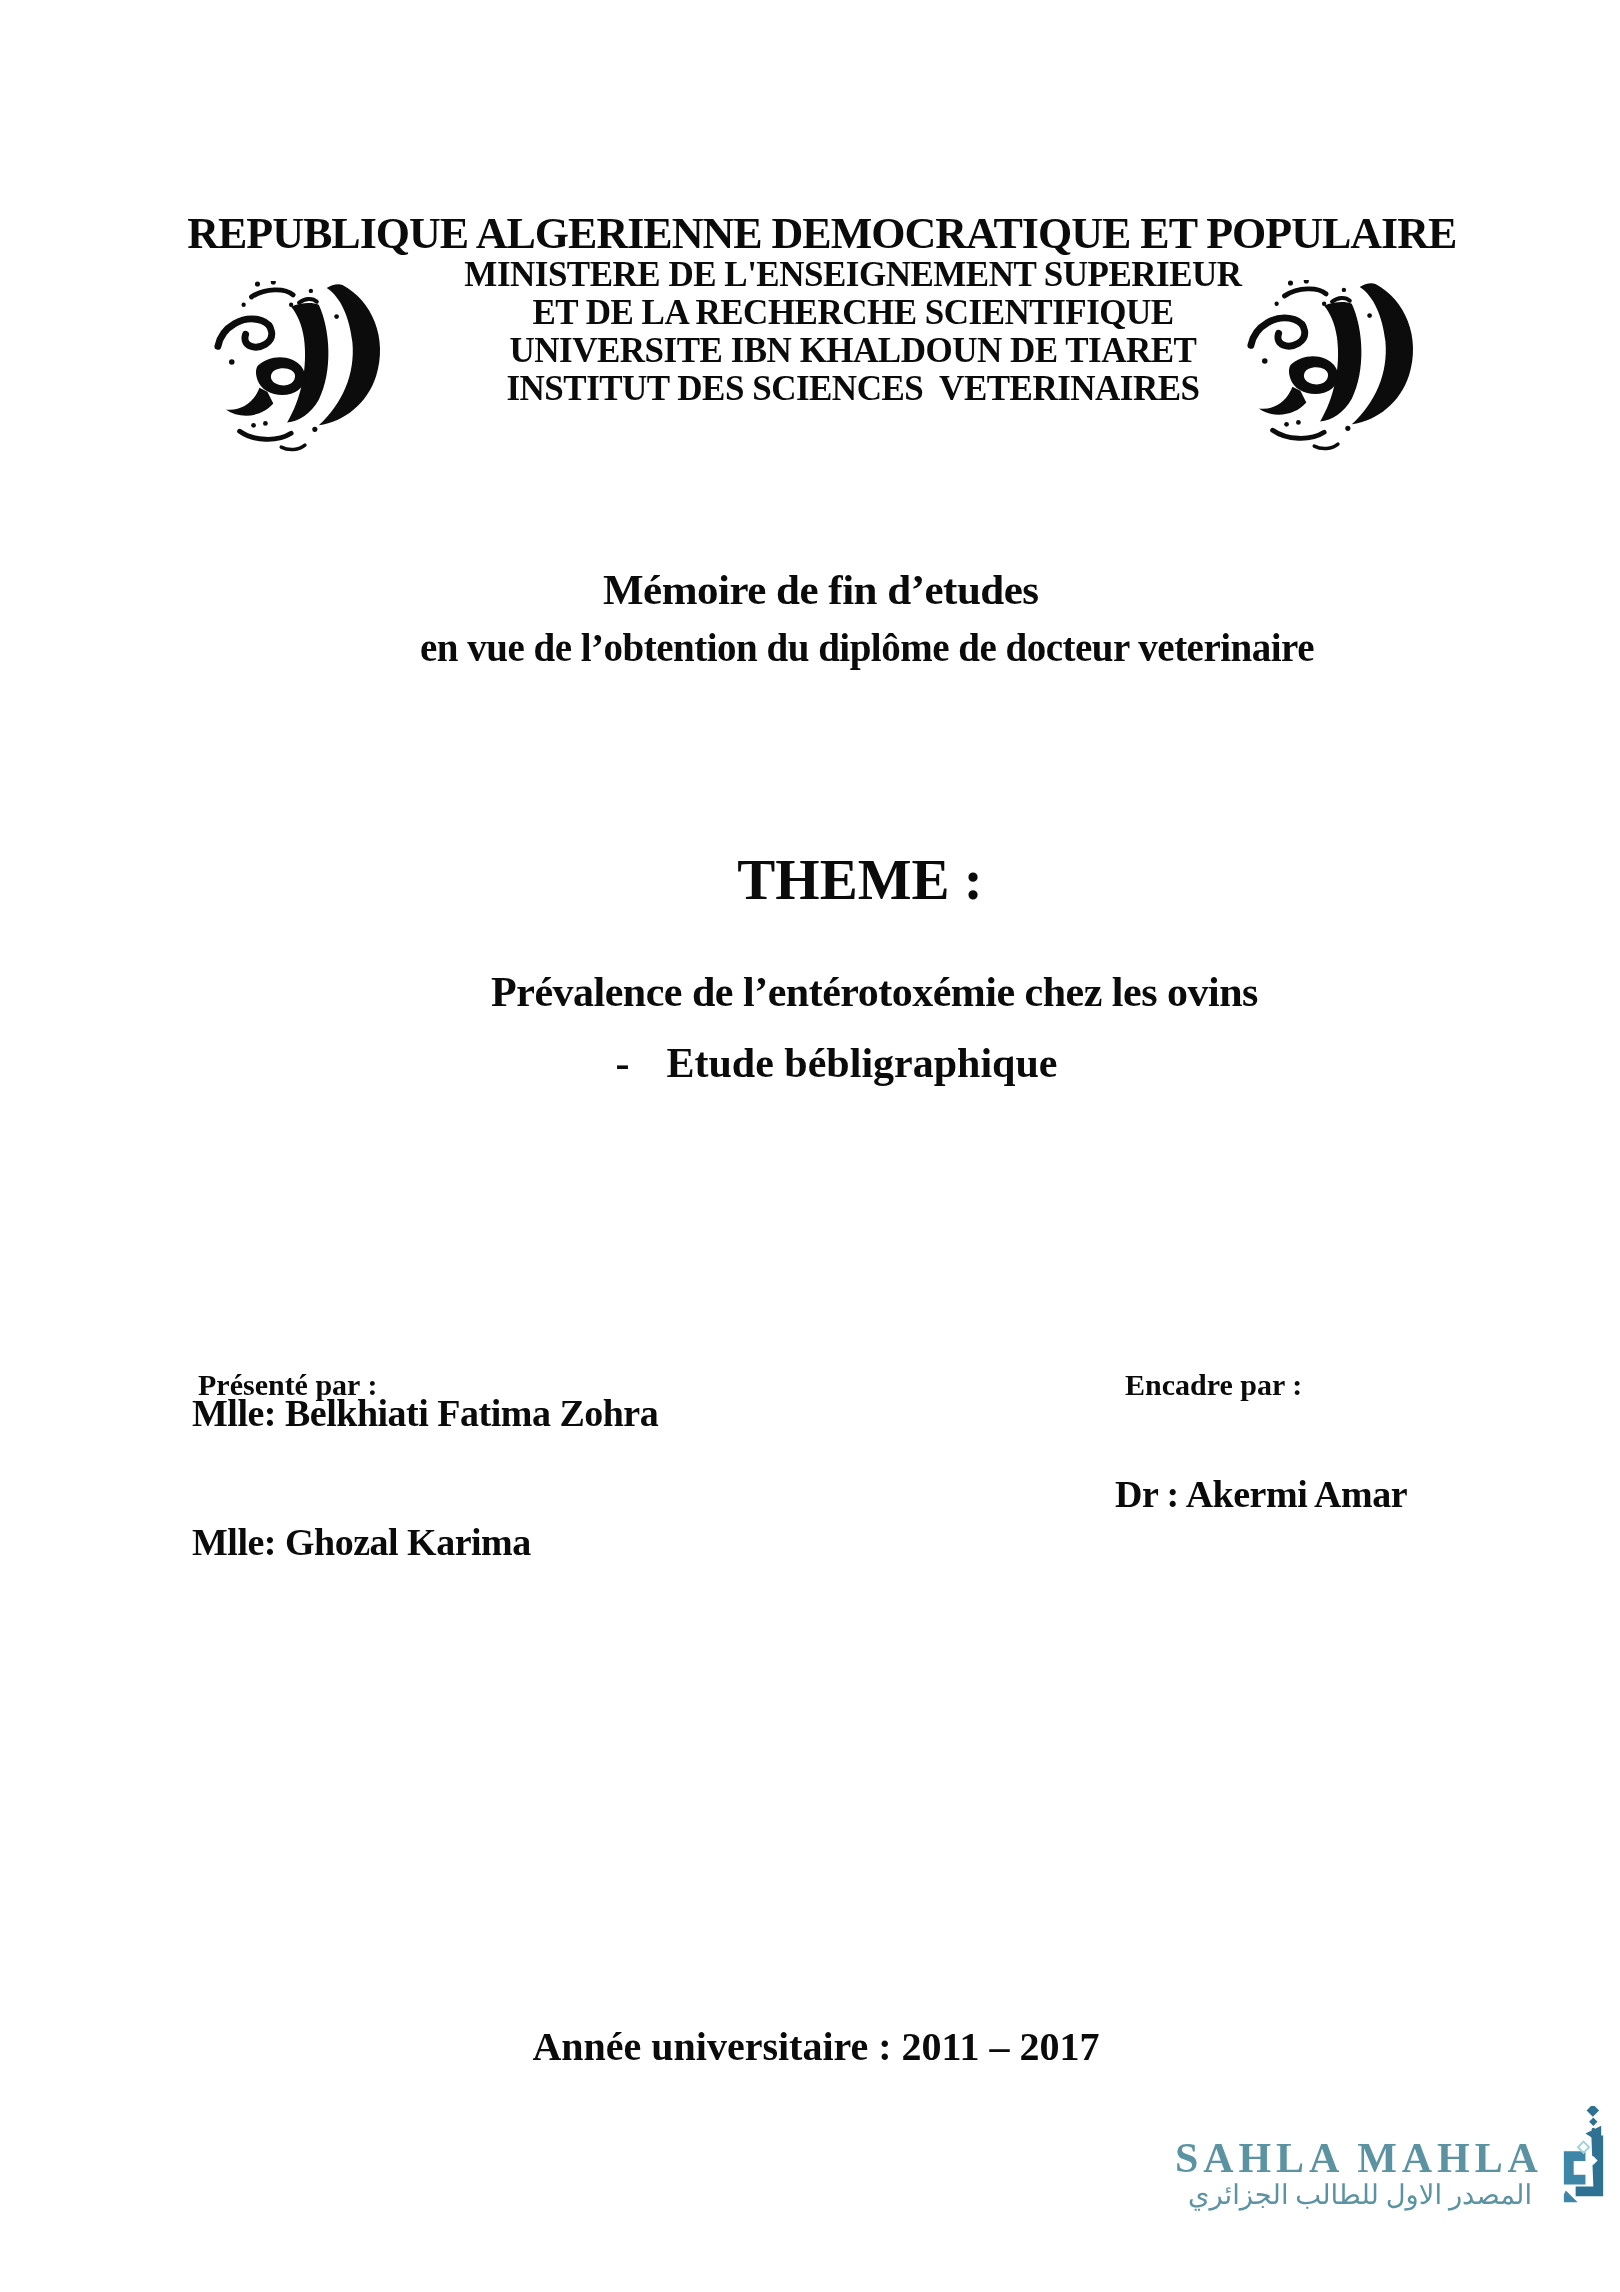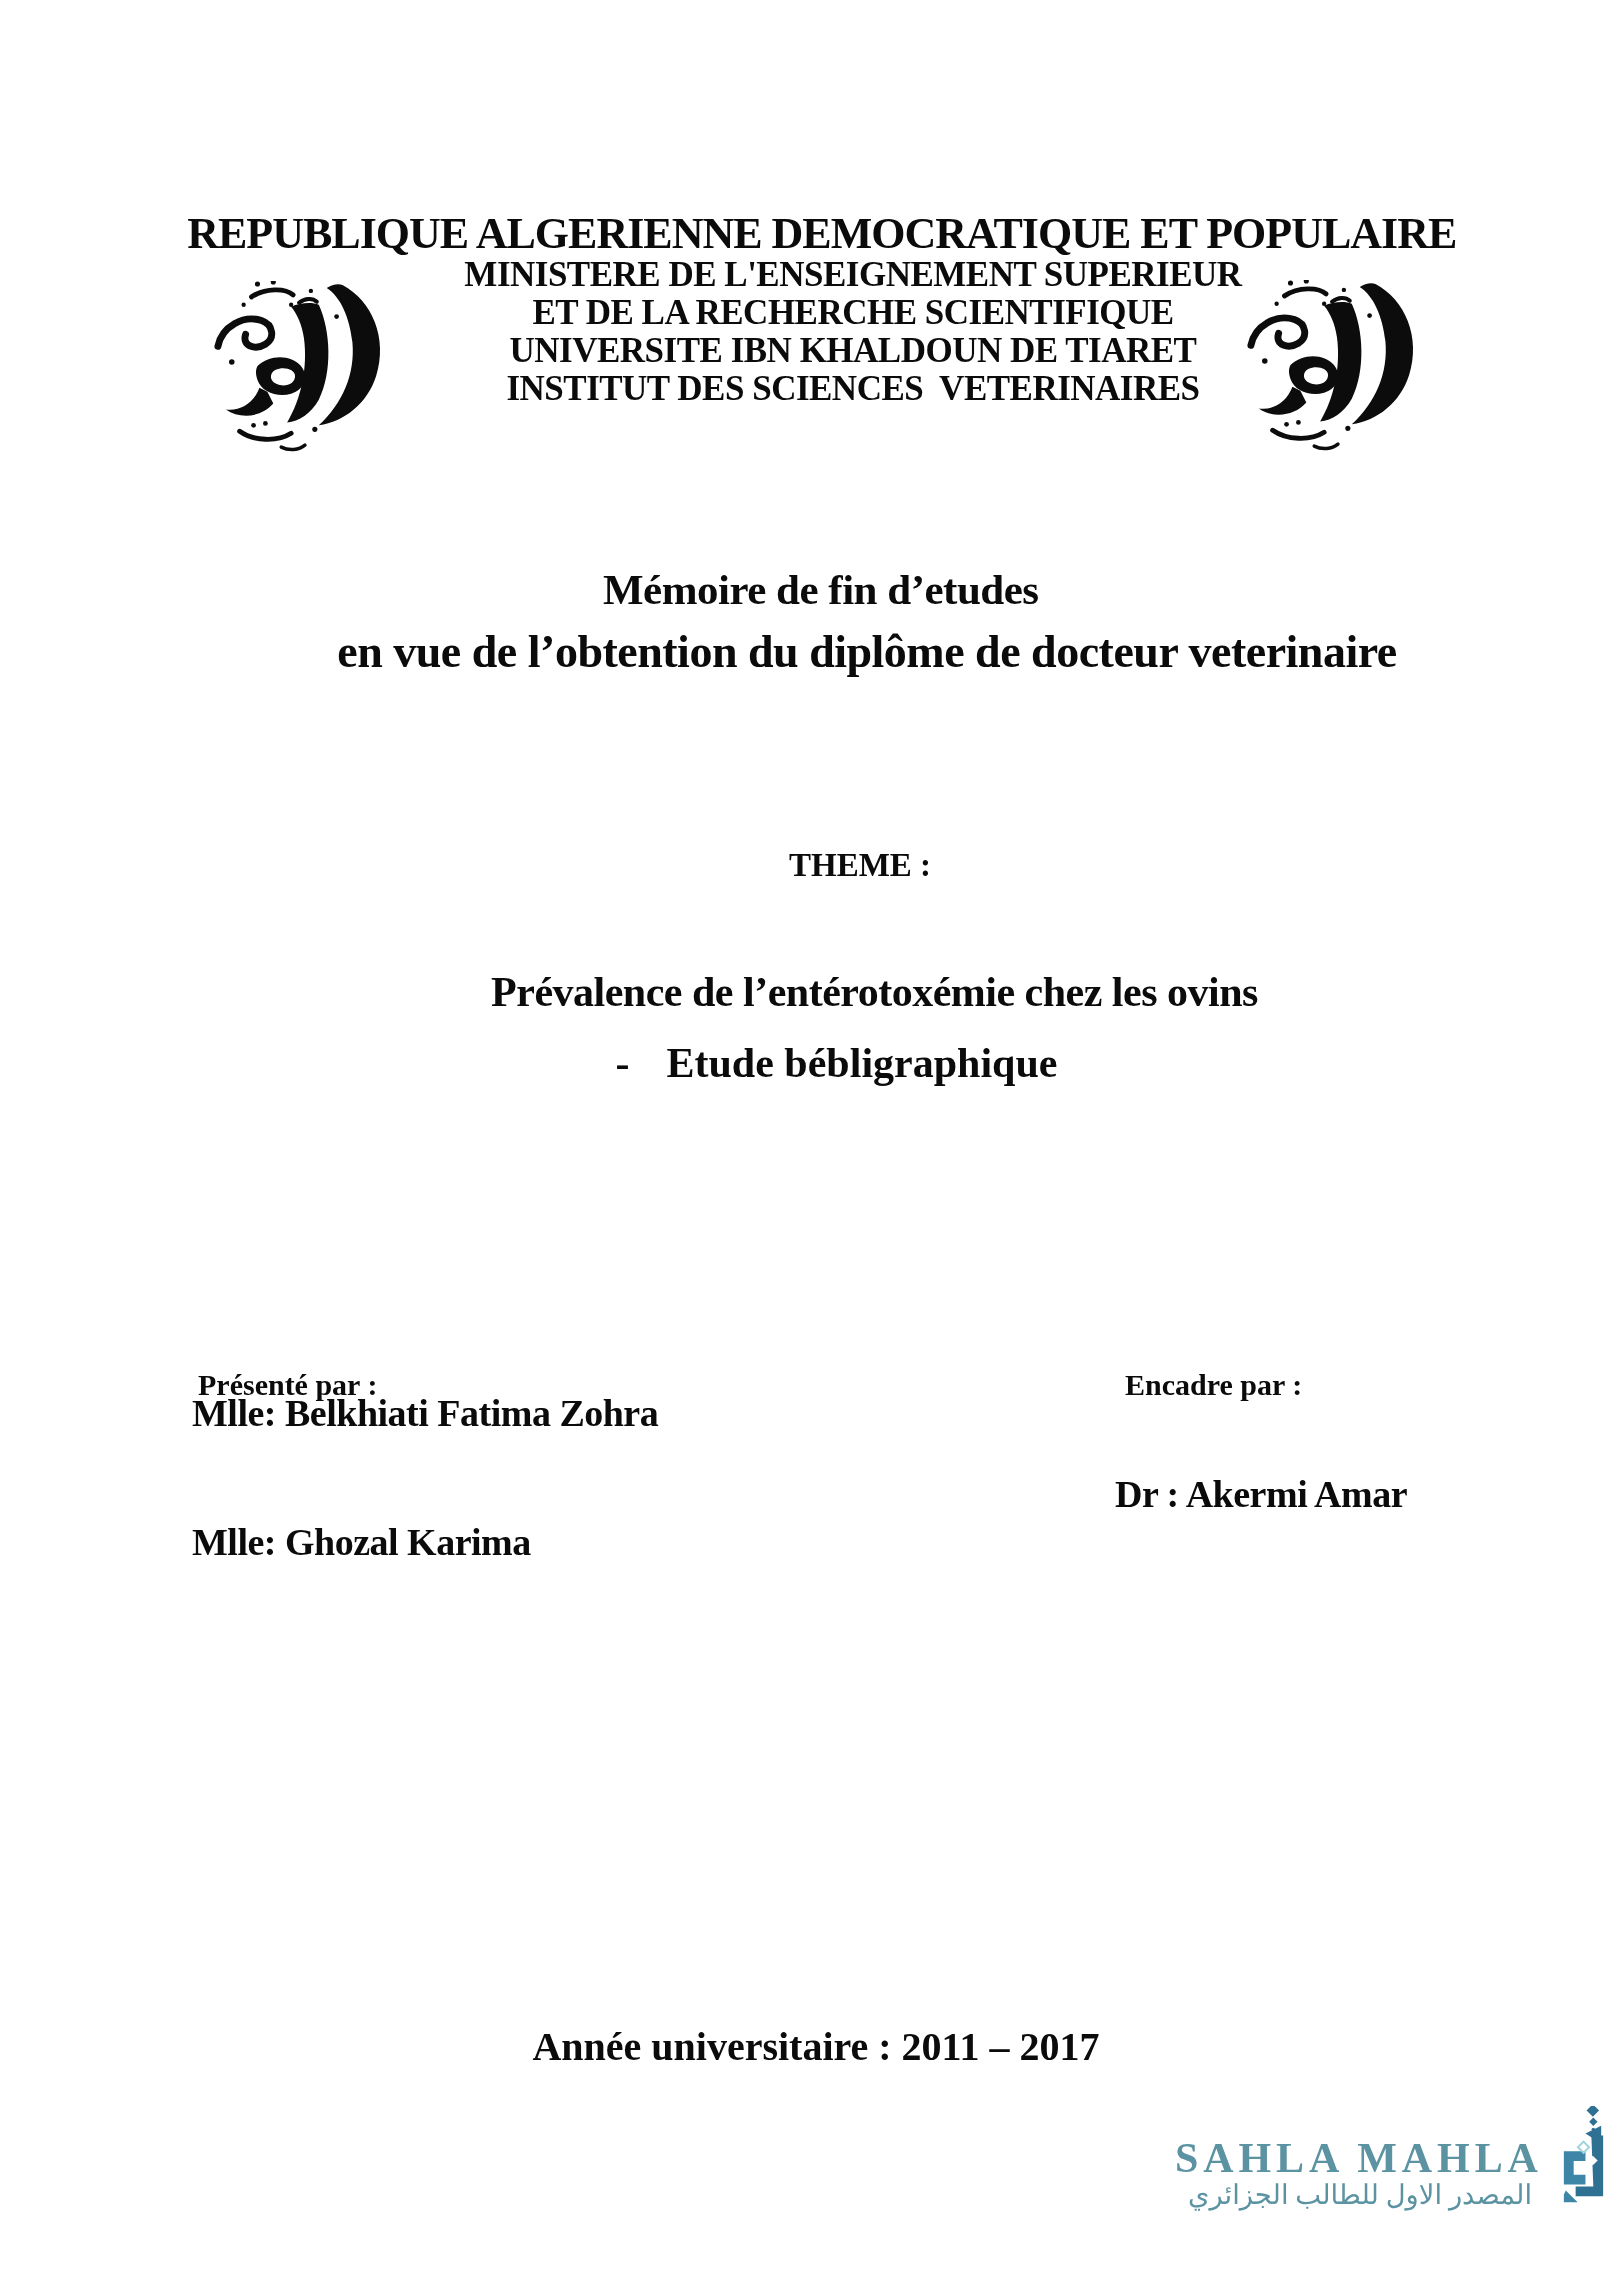--- a/index.html
+++ b/index.html
@@ -19,24 +19,24 @@
   
   .gov-line1 { top: 210px; font-size: 44px; line-height: 47px; letter-spacing: -1px; padding-left: 23.5px; }
   .gov-rest  { top: 256px; font-size: 35px; line-height: 38px; letter-spacing: -0.5px; padding-left: 86px; }
 
   .seal { position: absolute; width: 208px; height: 176px; }
   .seal.left  { left: 196px; top: 281px; }
   .seal.right { left: 1229px; top: 280px; }
 
   
   .degree1 { top: 565px; font-size: 43px; letter-spacing: -0.5px; padding-left: 21.6px; }
-  .degree2 { top: 625px; font-size: 46px; letter-spacing: -0.5px; padding-left: 114px; }
+  .degree2 { top: 625px; font-size: 39px; letter-spacing: -0.5px; padding-left: 114px; }
 
   
-  .theme-label    { top: 847px;  font-size: 33px; padding-left: 68px; margin-left: 32px; }
+  .theme-label    { top: 847px;  font-size: 57px; padding-left: 68px; margin-left: 32px; }
   .theme-title    { top: 968px;  font-size: 42px; letter-spacing: -0.5px; padding-left: 129px; }
   .theme-subtitle { top: 1039px; font-size: 42px; padding-left: 53px; }
   .theme-dash { display: inline-block; margin-right: 37px; }
 
   
   .pp { position: absolute; white-space: nowrap; }
   .label-presented  { left: 198px;  top: 1368px; font-size: 30px; }
   .label-supervised { left: 1125px; top: 1368px; font-size: 30px; }
   .student1   { left: 192px;  top: 1391px; font-size: 38px; letter-spacing: -0.5px; }
   .supervisor { left: 1115px; top: 1472px; font-size: 38px; letter-spacing: -0.5px; }

